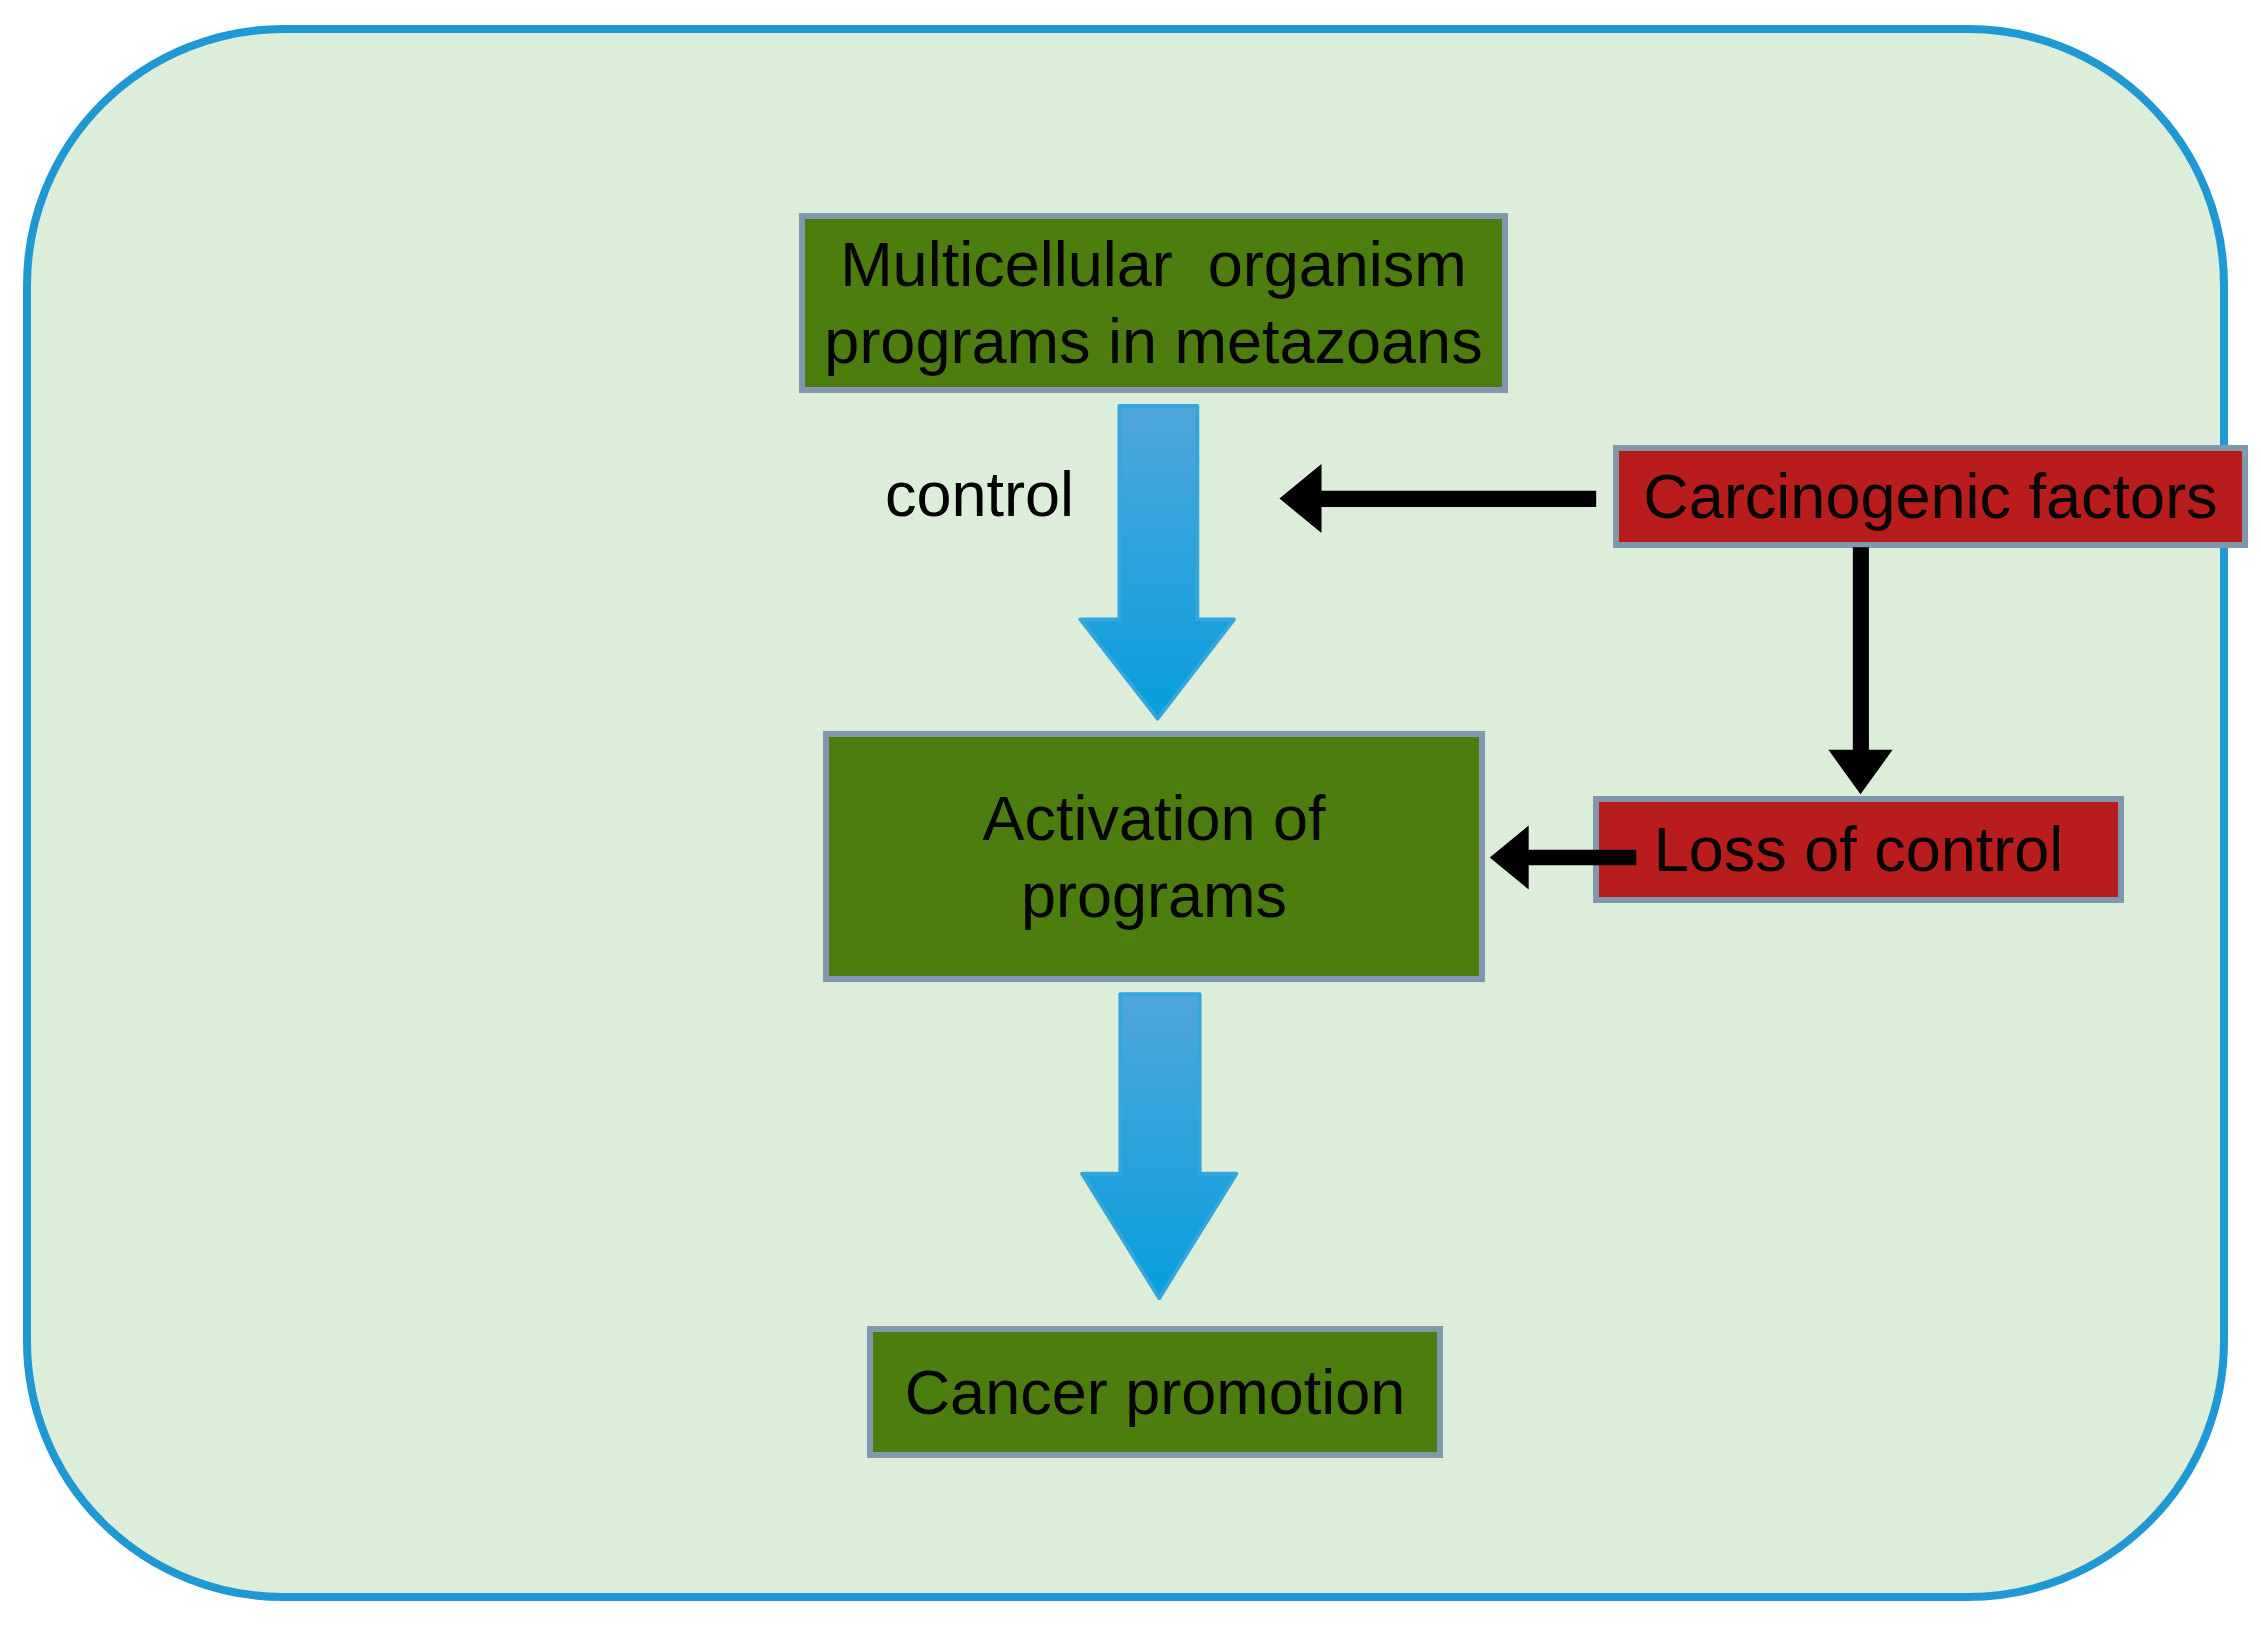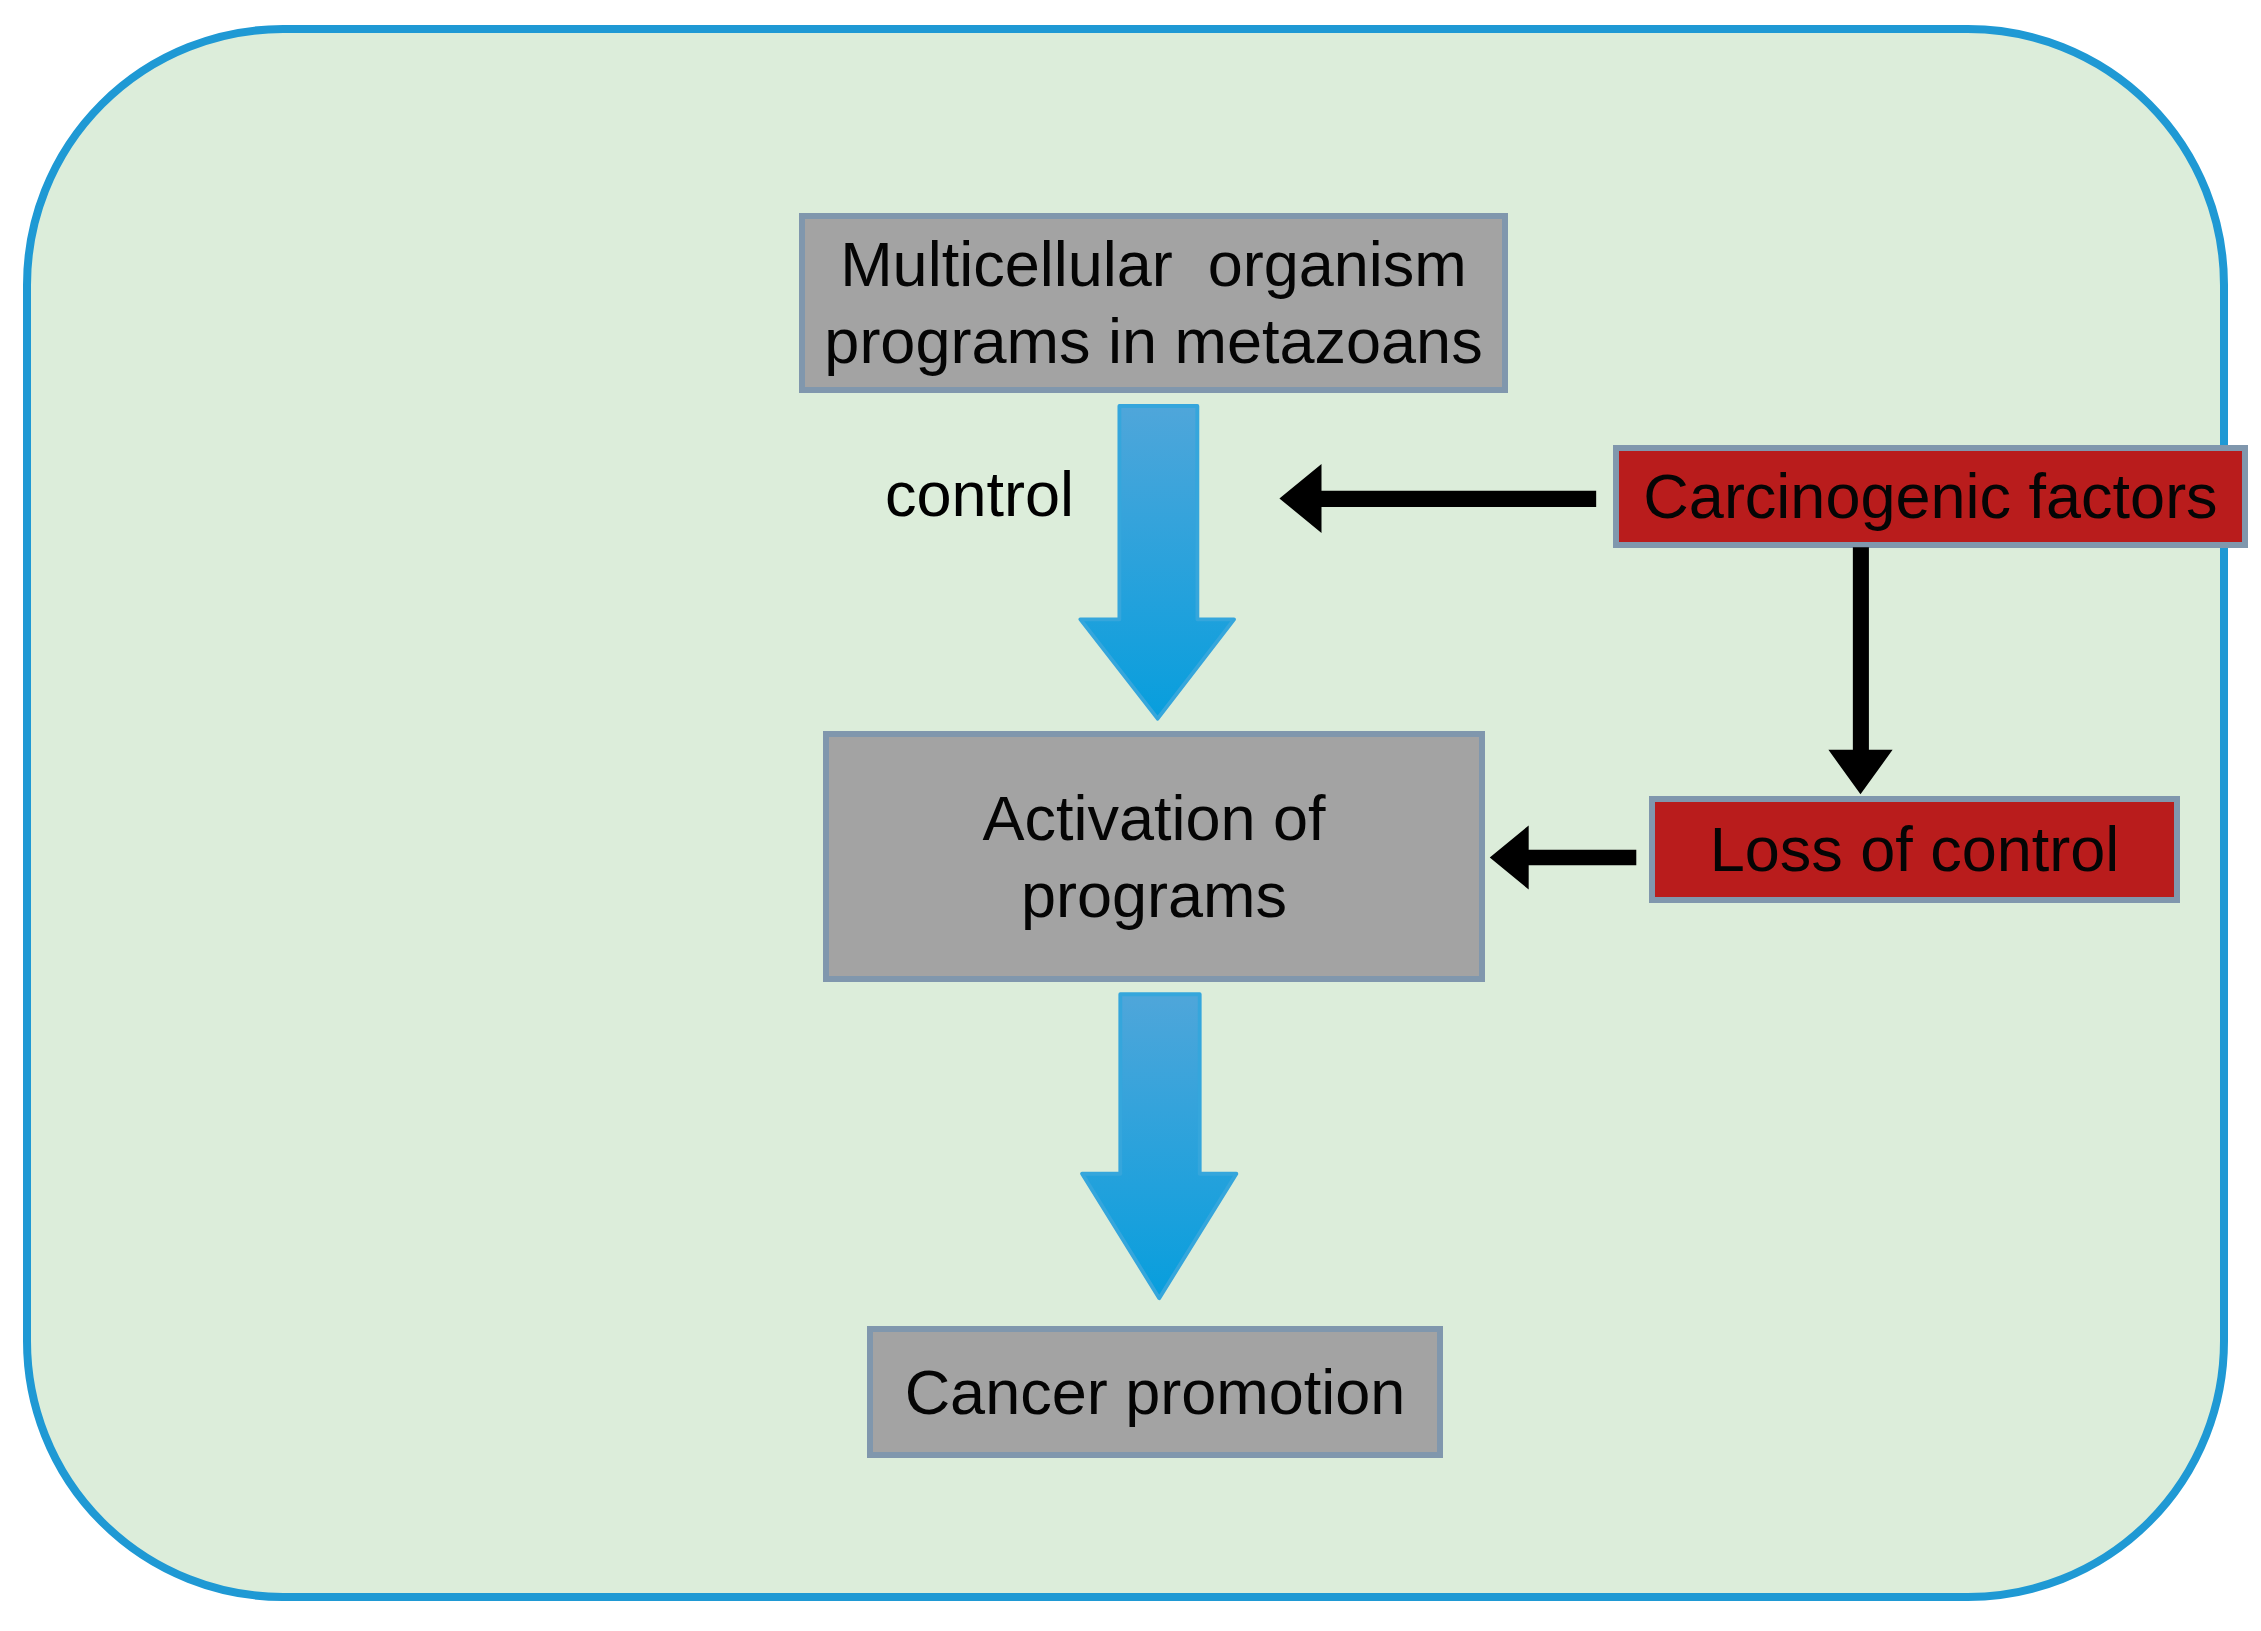--- a/index.html
+++ b/index.html
@@ -26,25 +26,25 @@
     display:flex;
     flex-direction:column;
     justify-content:center;
     align-items:center;
     text-align:center;
     font-size:63px;
     line-height:1.22;
     color:#050505;
   }
   .node .line{white-space:pre;display:block;}
-  .fill-blue{background:#a3a3a3;}
+  .fill-blue{background:#4d7c0f;}
   .fill-gray{background:#b91c1c;}
   #node-multicellular{left:768px;top:180px;width:709px;height:180px;}
   #node-carcinogenic{left:1582px;top:412px;width:635px;height:103px;}
-  #node-loss{left:1618px;top:763px;width:531px;height:107px;}
+  #node-loss{left:1562px;top:763px;width:531px;height:107px;}
   #node-activation{left:792px;top:698px;width:662px;height:251px;}
   #node-cancer{left:836px;top:1293px;width:576px;height:132px;}
   #label-control{
     position:absolute;
     left:811px;top:425px;width:275px;
     text-align:center;
     font-size:63px;
     color:#000000;
   }
   .arrow-svg{position:absolute;display:block;}

